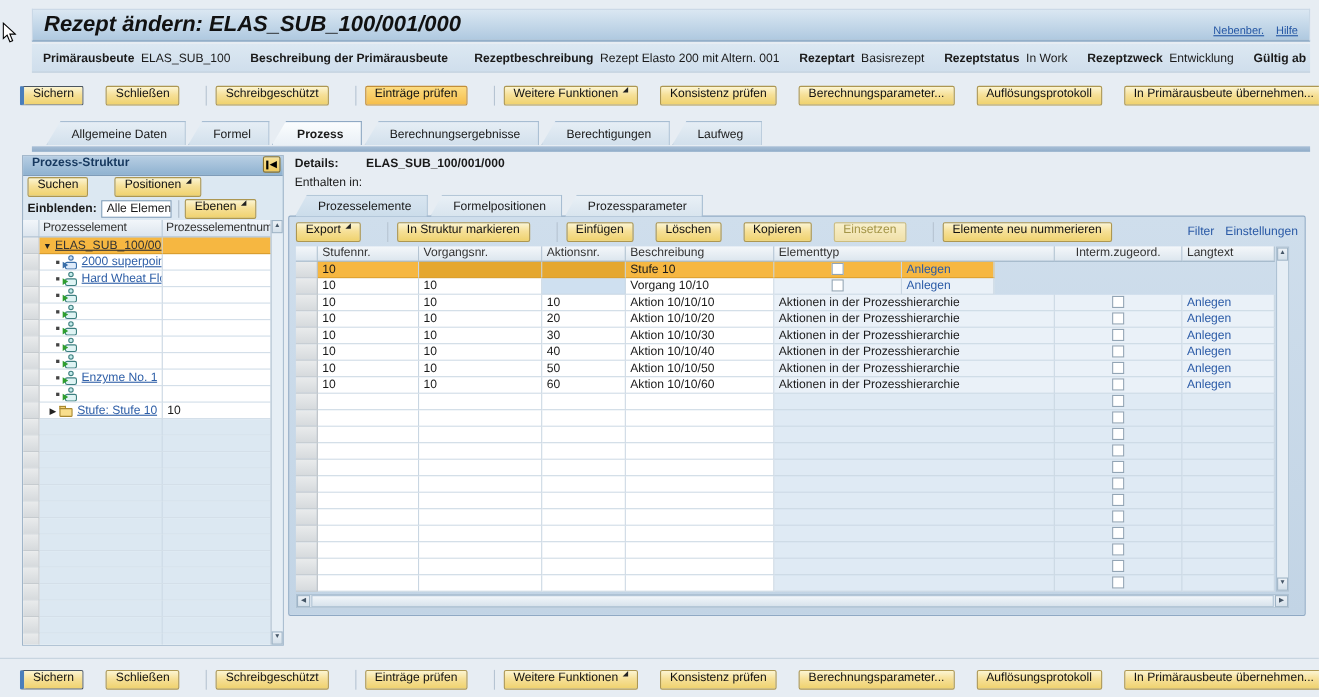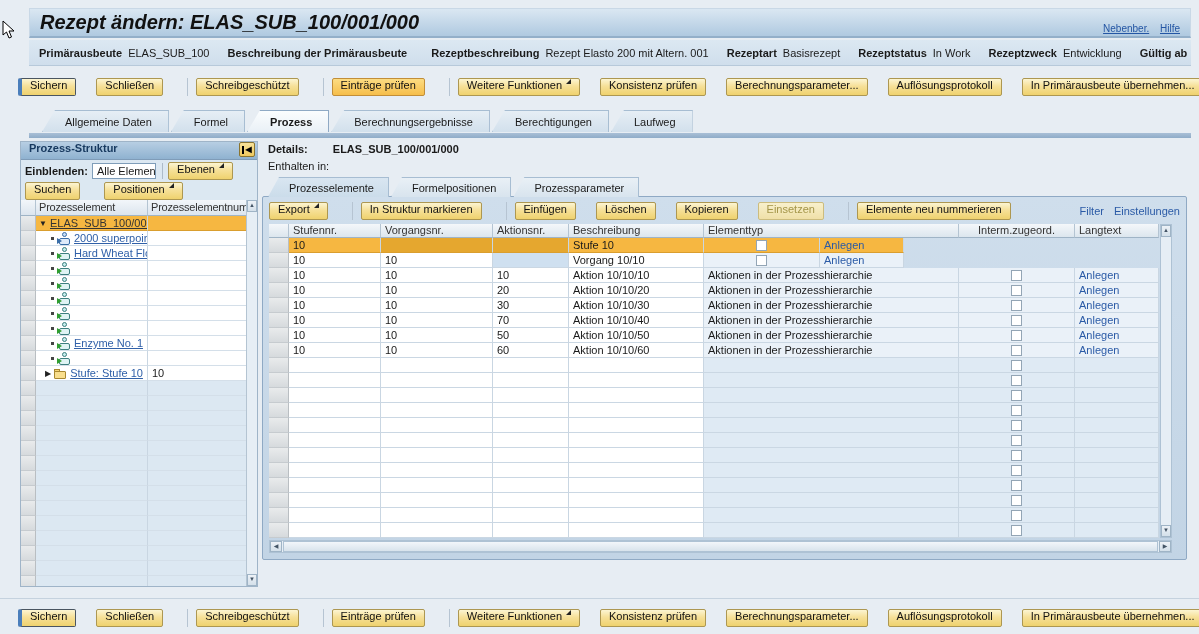--- a/index.html
+++ b/index.html
@@ -223,38 +223,38 @@
     <span class="tab">Berechtigungen</span>
     <span class="tab">Laufweg</span>
   </div>
 <div class="tabbar"></div>
 
 <div class="lpanel">
   <div class="lphead">
     <span>Prozess-Struktur</span>
     <span class="collapsebtn"><span class="bar"></span>◀</span>
   </div>
+  <div class="lprow lprow2">
+    <button class="sapbtn">
+        <span>Suchen</span>
+      </button>
+    <button class="sapbtn">
+        <span>Positionen</span>
+        <span class="menutri"></span>
+      </button>
+  </div>
   <div class="lprow lprow1">
     <span class="lplabel">Einblenden:</span>
     <span class="selectbox">
       <span>Alle Elemente</span>
       <span class="selarrow"></span>
     </span>
     <span class="vdiv"></span>
     <button class="sapbtn">
         <span>Ebenen</span>
-        <span class="menutri"></span>
-      </button>
-  </div>
-  <div class="lprow lprow2">
-    <button class="sapbtn">
-        <span>Suchen</span>
-      </button>
-    <button class="sapbtn">
-        <span>Positionen</span>
         <span class="menutri"></span>
       </button>
   </div>
   <div class="lgrid">
     <div class="lghead">
       <span class="cell w-sel"></span>
       <span class="cell w-el">Prozesselement</span>
       <span class="cell w-num">Prozesselementnummer</span>
     </div>
     <div id="treebody">
@@ -565,21 +565,21 @@
           <span class="gc c3 a-r">30</span>
           <span class="gc c4">Aktion 10/10/30</span>
           <span class="gc c5 lite">Aktionen in der Prozesshierarchie</span>
           <span class="gc c6 a-c lite"><span class="cb"></span></span>
           <span class="gc c7 lite"><a class="alink">Anlegen</a></span>
         </div>
         <div class="grow">
           <span class="selcell2"></span>
           <span class="gc c1 a-r">10</span>
           <span class="gc c2 a-r">10</span>
-          <span class="gc c3 a-r">70</span>
+          <span class="gc c3 a-r">40</span>
           <span class="gc c4">Aktion 10/10/40</span>
           <span class="gc c5 lite">Aktionen in der Prozesshierarchie</span>
           <span class="gc c6 a-c lite"><span class="cb"></span></span>
           <span class="gc c7 lite"><a class="alink">Anlegen</a></span>
         </div>
         <div class="grow">
           <span class="selcell2"></span>
           <span class="gc c1 a-r">10</span>
           <span class="gc c2 a-r">10</span>
           <span class="gc c3 a-r">50</span>

